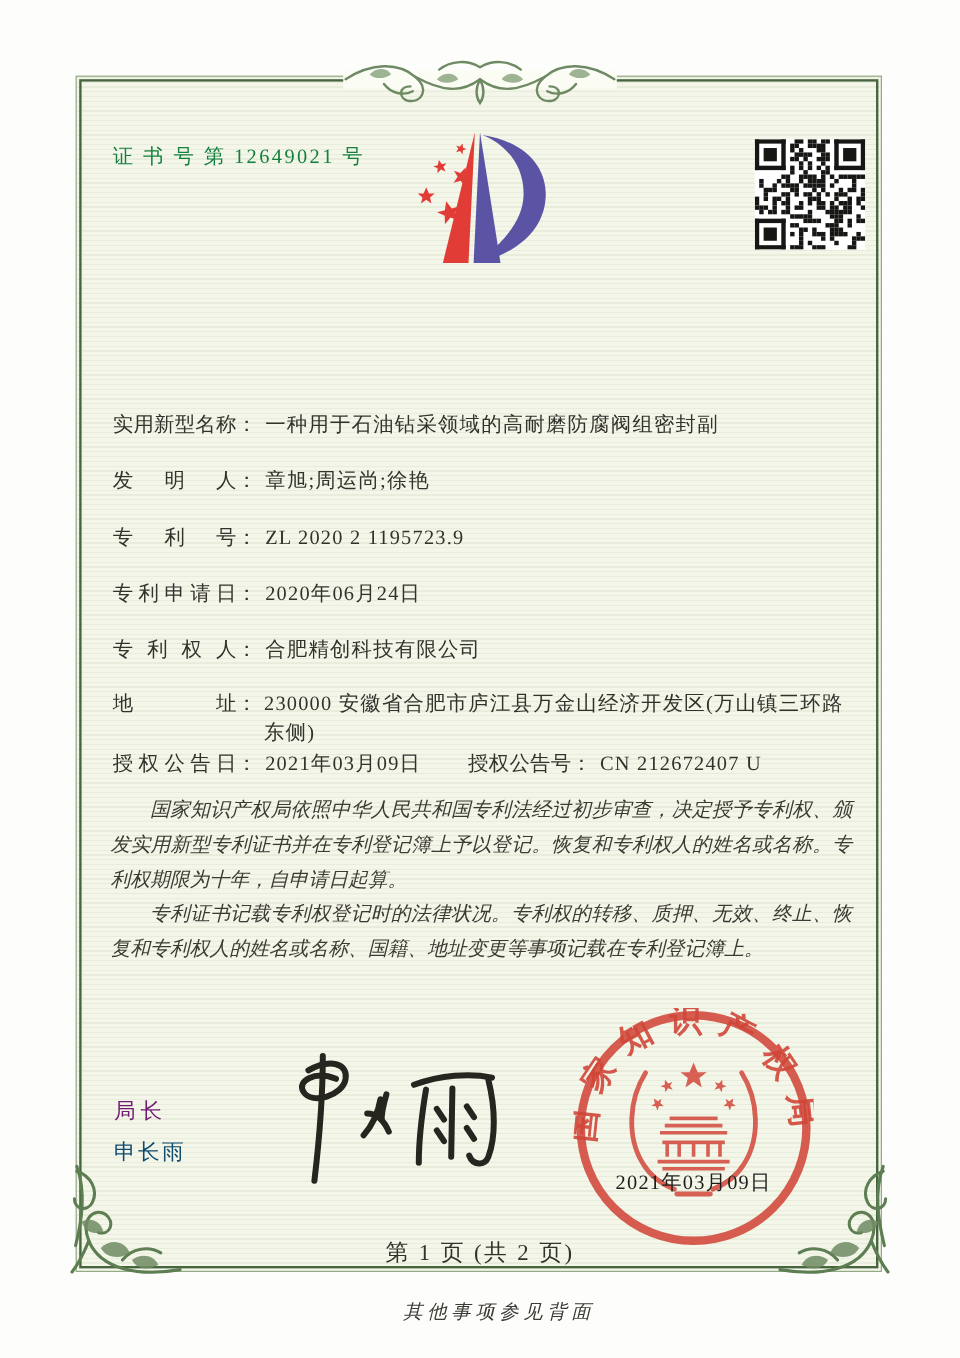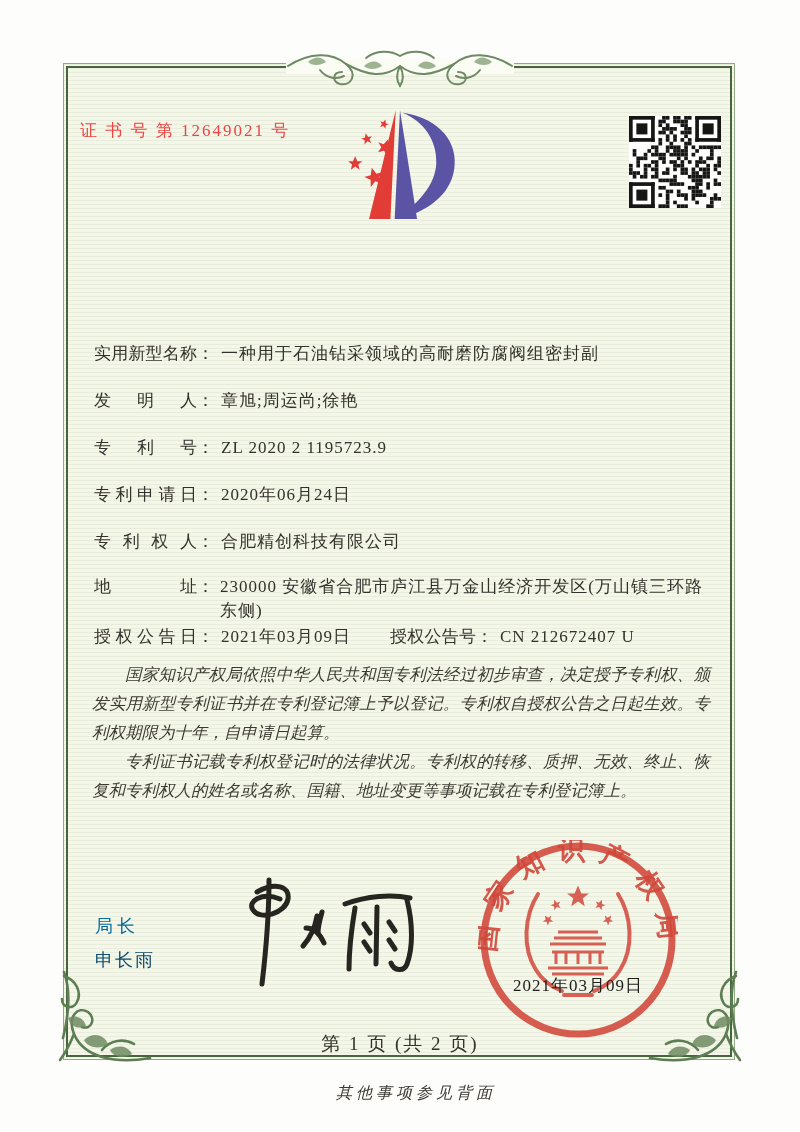--- a/index.html
+++ b/index.html
@@ -20,42 +20,42 @@
   }
   .frame::before{
     content:"";position:absolute;left:2px;top:2px;right:2px;bottom:2px;
     border:2.5px solid #47663f;pointer-events:none;
   }
   .orn-top{position:absolute;left:280px;top:42px;width:240px;height:52px;}
   .orn-corner{position:absolute;width:104px;height:104px;}
   .orn-bl{left:50px;top:966px;}
   .orn-br{left:646px;top:966px;transform:scaleX(-1);}
   
-  .cert-no{position:absolute;left:80px;top:119px;font-size:17px;letter-spacing:2px;color:#ef4444;}
+  .cert-no{position:absolute;left:94px;top:119px;font-size:17px;letter-spacing:2px;color:#15803d;}
   .logo{position:absolute;left:336px;top:106px;width:128px;height:128px;}
   .qr{position:absolute;left:629px;top:116px;width:92px;height:92px;background:#fff;}
   .title{
     position:absolute;left:0;top:236px;width:100%;
     text-align:center;font-size:46px;font-weight:600;letter-spacing:10px;
     color:#1d1c1a;
   }
   
   .frow{position:absolute;left:94px;width:616px;font-size:17px;line-height:24px;color:#33312c;}
   .flabel{display:inline-block;width:103px;text-align:justify;text-align-last:justify;vertical-align:top;}
   .fcolon{vertical-align:top;}
   .fvalue{margin-left:7px;letter-spacing:1px;vertical-align:top;}
   .fvalue-wrap{display:inline-block;width:490px;margin-left:6px;letter-spacing:1px;vertical-align:top;}
   .grant2{position:absolute;left:296px;top:0;}
   .grant2 .flabel{width:86px;}
   
   .paras{position:absolute;left:92px;top:660px;width:618px;
     font-size:16.5px;line-height:29px;font-style:italic;color:#3c3a33;text-align:justify;}
   .paras p{margin:0;text-indent:2em;}
   
-  .sig-title{position:absolute;left:95px;top:914px;font-size:18px;letter-spacing:4px;color:#0369a1;font-family:"Liberation Sans","DejaVu Sans",sans-serif;}
+  .sig-title{position:absolute;left:95px;top:914px;font-size:18px;letter-spacing:4px;color:#701a75;font-family:"Liberation Sans","DejaVu Sans",sans-serif;}
   .sig-name{position:absolute;left:95px;top:948px;font-size:18px;letter-spacing:2px;color:#0c4a6e;font-family:"Liberation Sans","DejaVu Sans",sans-serif;}
   .sig-hand{position:absolute;left:205px;top:876px;width:230px;height:115px;}
   
   .seal{position:absolute;left:478px;top:840px;width:200px;height:200px;opacity:0.92;}
   .seal-date{position:absolute;left:474px;top:974px;width:208px;text-align:center;
     font-size:17px;letter-spacing:1px;color:#1e1d1b;}
   
   .page-num{position:absolute;left:0;top:1031px;width:100%;text-align:center;
     font-size:19px;letter-spacing:2px;color:#33312c;}
   .back-note{position:absolute;left:16px;top:1083px;width:100%;text-align:center;
@@ -383,21 +383,21 @@
   </div>
 
   <div class="frow" style="top:625px">
     <span class="flabel">授权公告日</span><span class="fcolon">：</span><span class="fvalue">2021年03月09日</span>
     <span class="grant2">
       <span class="flabel">授权公告号</span><span class="fcolon">：</span><span class="fvalue">CN 212672407 U</span>
     </span>
   </div>
 
   <div class="paras">
-    <p>国家知识产权局依照中华人民共和国专利法经过初步审查，决定授予专利权、颁发实用新型专利证书并在专利登记簿上予以登记。专利权自授权公告之日起生效。专利权期限为十年，自申请日起算。</p>
+    <p>国家知识产权局依照中华人民共和国专利法经过初步审查，决定授予专利权、颁发实用新型专利证书并在专利登记簿上予以登记。恢复和专利权人的姓名或名称。专利权期限为十年，自申请日起算。</p>
     <p>专利证书记载专利权登记时的法律状况。专利权的转移、质押、无效、终止、恢复和专利权人的姓名或名称、国籍、地址变更等事项记载在专利登记簿上。</p>
   </div>
 
   <div class="sig-title">局长</div>
   <div class="sig-name">申长雨</div>
   <svg class="sig-hand" viewBox="0 0 230 115">
     <g stroke="#26251f" fill="none" stroke-width="5" stroke-linecap="round" stroke-linejoin="round">
       <path d="M52,16 C70,6 85,10 83,23 C81,37 55,45 48,34 C42,25 57,16 75,23"></path>
       <path d="M64,4 C64,30 62,66 57,108"></path>
       <path d="M112,40 C110,52 105,62 98,70"></path>

